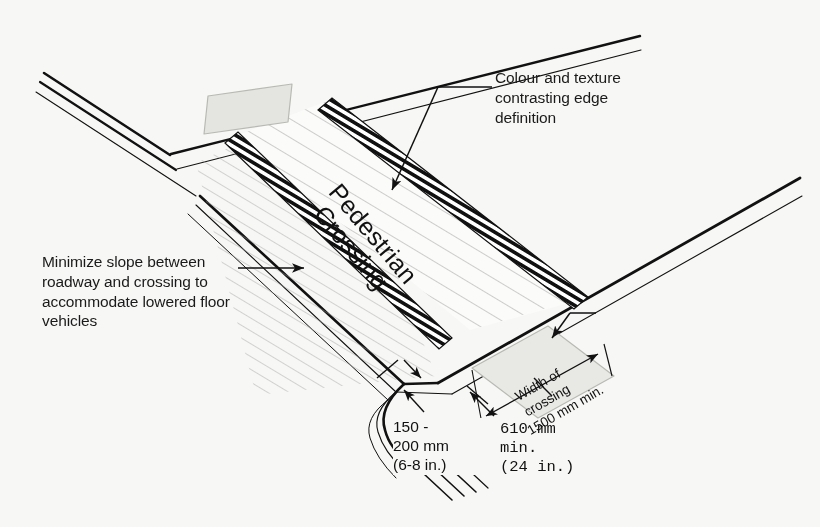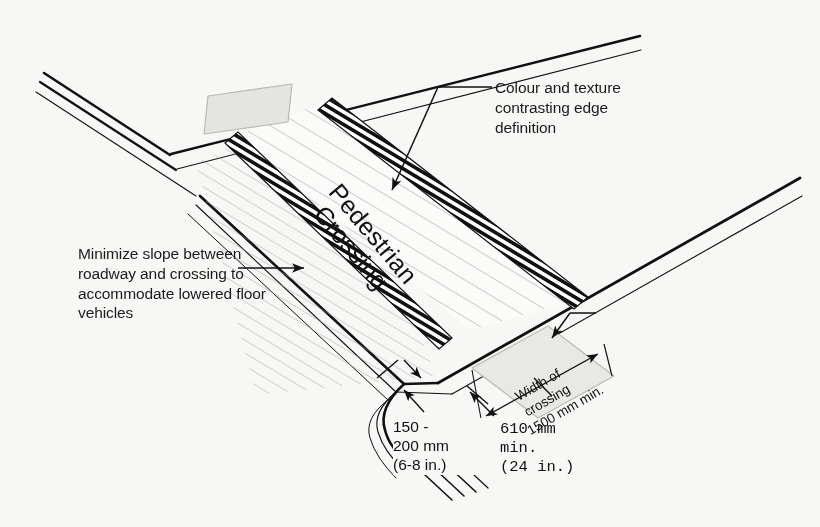--- a/index.html
+++ b/index.html
@@ -165,25 +165,25 @@
       <path d="M534,378 L552,396"></path>
     </g>
 
     <g stroke="#111111" stroke-width="1.4" fill="none">
       <path d="M486,416 L598,354" marker-start="url(#arrowStart)" marker-end="url(#arrowEnd)"></path>
       <path d="M472,370 L482,424" stroke-width="1.1"></path>
       <path d="M612,376 L604,344" stroke-width="1.1"></path>
     </g>
   </svg>
 
-  <div class="anno" style="left:495px; top:78px; width:205px;">Colour and texture
+  <div class="anno" style="left:495px; top:68px; width:205px;">Colour and texture
 contrasting edge
 definition</div>
 
-  <div class="anno" style="left:42px; top:244px; width:250px;margin-left:36px;">Minimize slope between
+  <div class="anno" style="left:42px; top:252px; width:250px;">Minimize slope between
 roadway and crossing to
 accommodate lowered floor
 vehicles</div>
 
 
   <div class="cross-word" style="left:345px; top:178px; transform:rotate(50deg);">Pedestrian</div>
   <div class="cross-word" style="left:330px; top:200px; transform:rotate(50deg);">Crossing</div>
 
   <div class="dim" style="left:393px; top:410px; width:92px;">150 -
 200 mm

